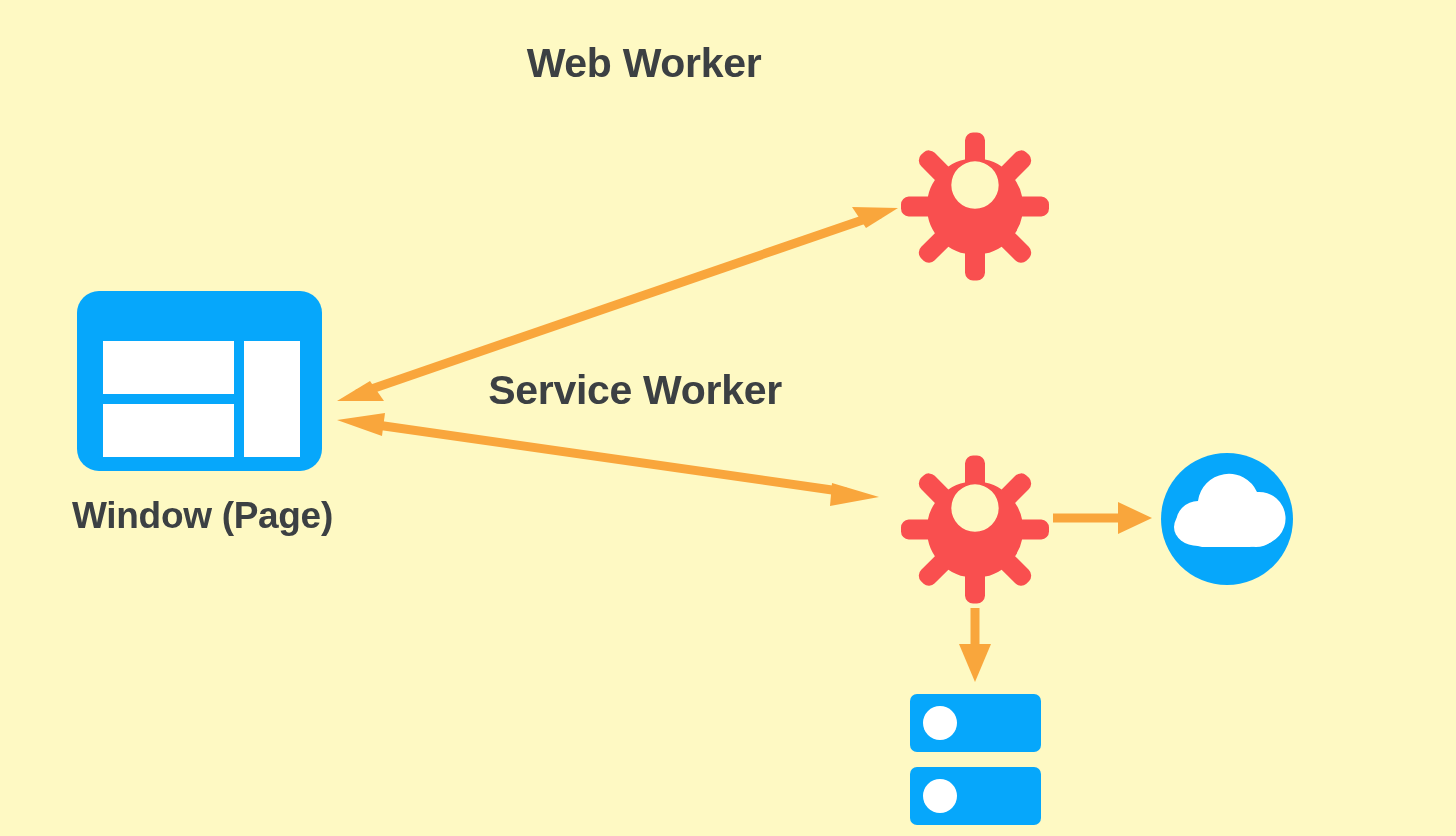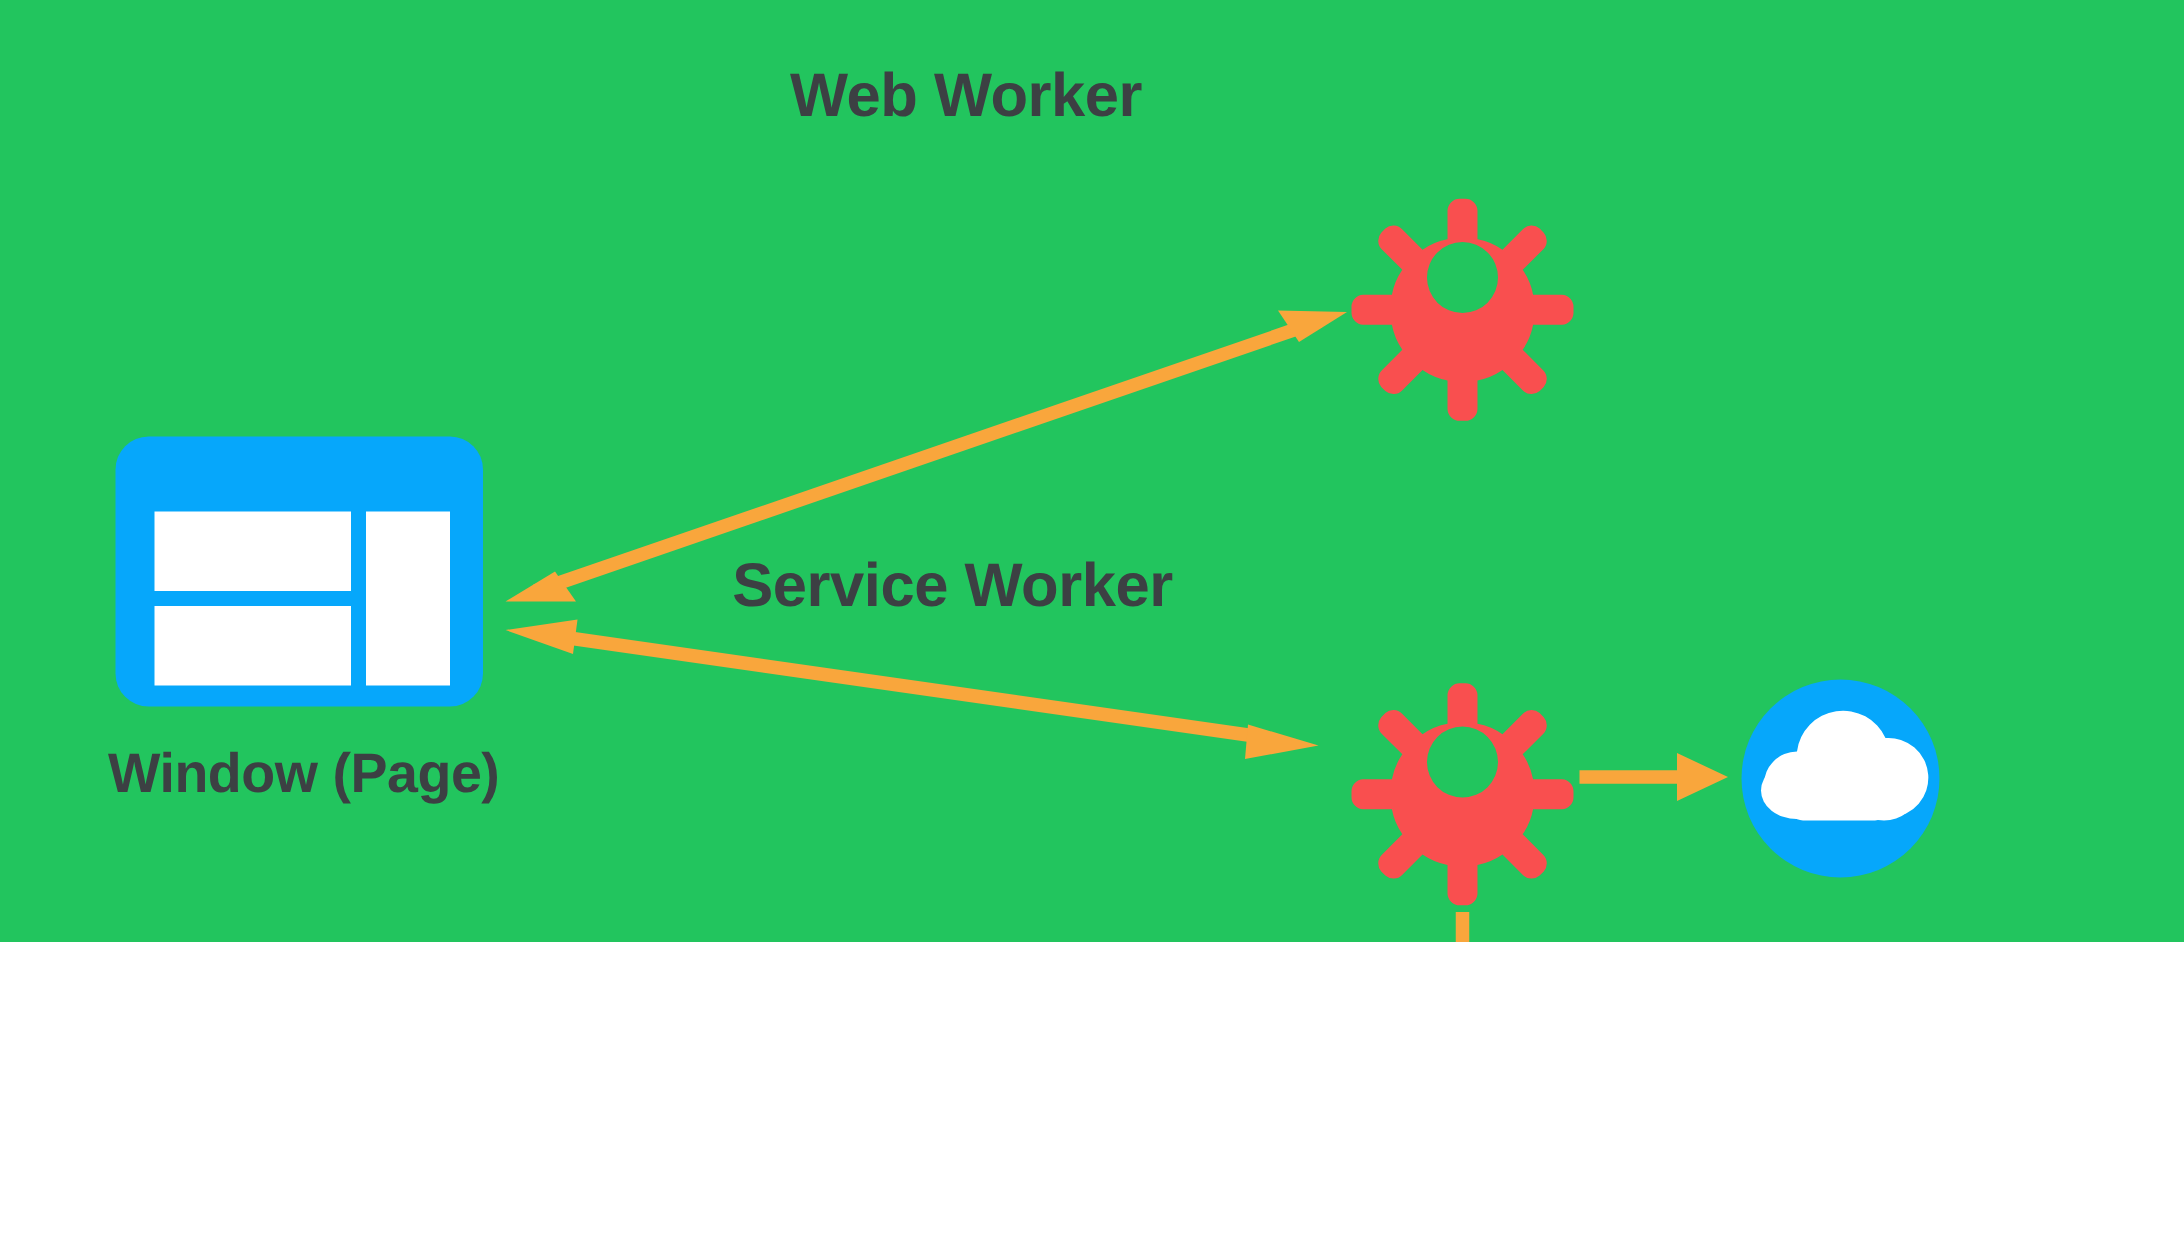--- a/index.html
+++ b/index.html
@@ -6,22 +6,22 @@
     margin: 0;
     padding: 0;
     background: #ffffff;
   }
   body {
     font-family: "Liberation Sans", sans-serif;
   }
   #canvas {
     position: relative;
     width: 1456px;
-    height: 628px;
-    background: #22c55e;
+    height: 836px;
+    background: #fef9c3;
     overflow: hidden;
   }
   #diagram-svg {
     position: absolute;
     top: 0;
     left: 0;
     width: 1456px;
     height: 836px;
   }
   .node-label {

